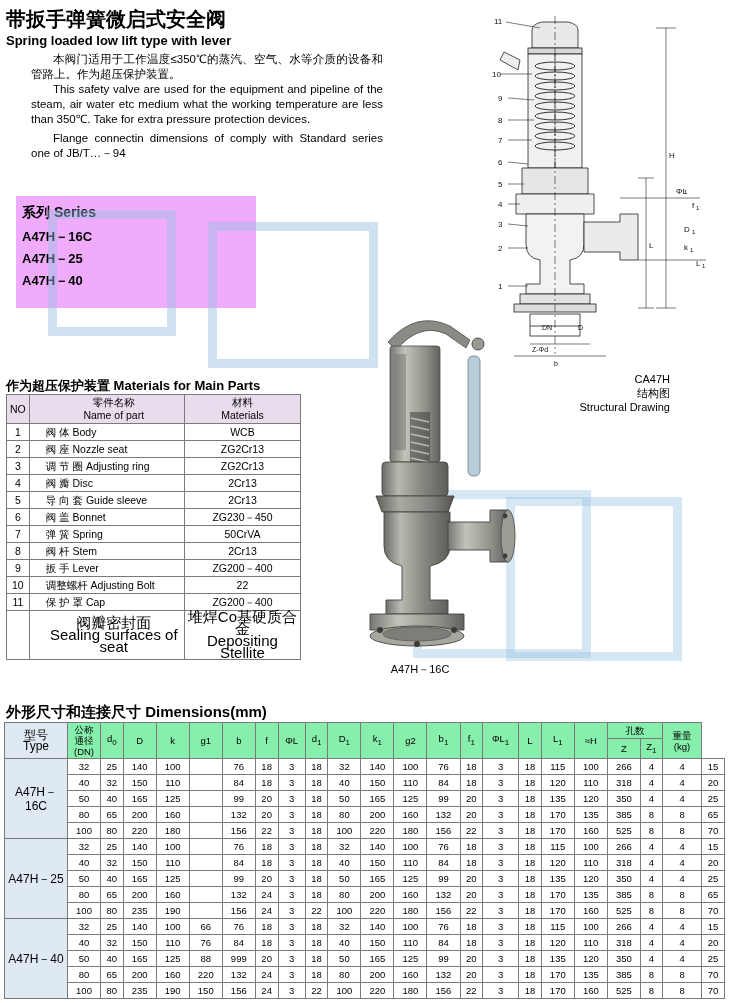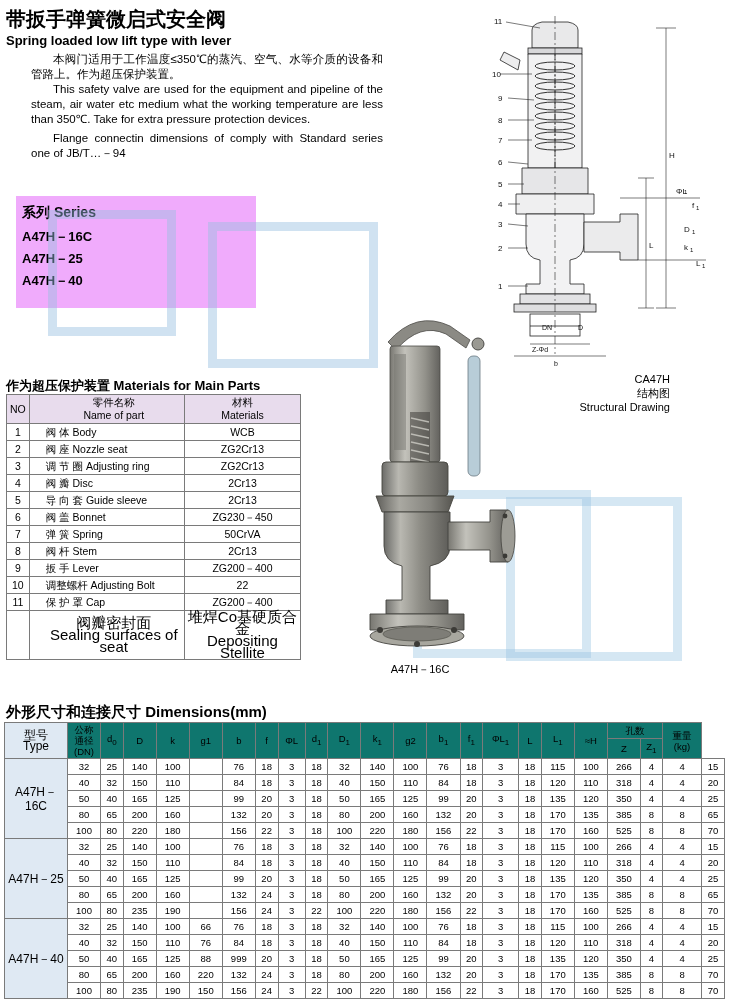--- a/index.html
+++ b/index.html
@@ -79,21 +79,21 @@
     position:absolute;left:6px;top:703px;font-size:15px;font-weight:bold;
   }
   table.dim{
     position:absolute;left:4px;top:722px;border-collapse:collapse;
     font-size:9.5px;width:721px;
   }
   table.dim td{
     border:1px solid #7a7a7a;text-align:center;height:15px;line-height:14px;
     background:#ffffff;padding:0;
   }
-  table.dim thead td{background:#0f766e;height:auto;padding:1px 0;line-height:11px;font-size:9.5px;}
+  table.dim thead td{background:#86efac;height:auto;padding:1px 0;line-height:11px;font-size:9.5px;}
   table.dim td.type{background:#dfe9f3;width:62px;font-size:12px;}
   table.dim td.first{width:28px;}
   .sub{font-size:8px;vertical-align:sub;}
 
   
   .draw-struct{position:absolute;left:470px;top:8px;width:255px;height:360px;}
   .draw-valve{position:absolute;left:330px;top:300px;width:250px;height:360px;}
   svg{display:block;}
 </style>
 </head>

